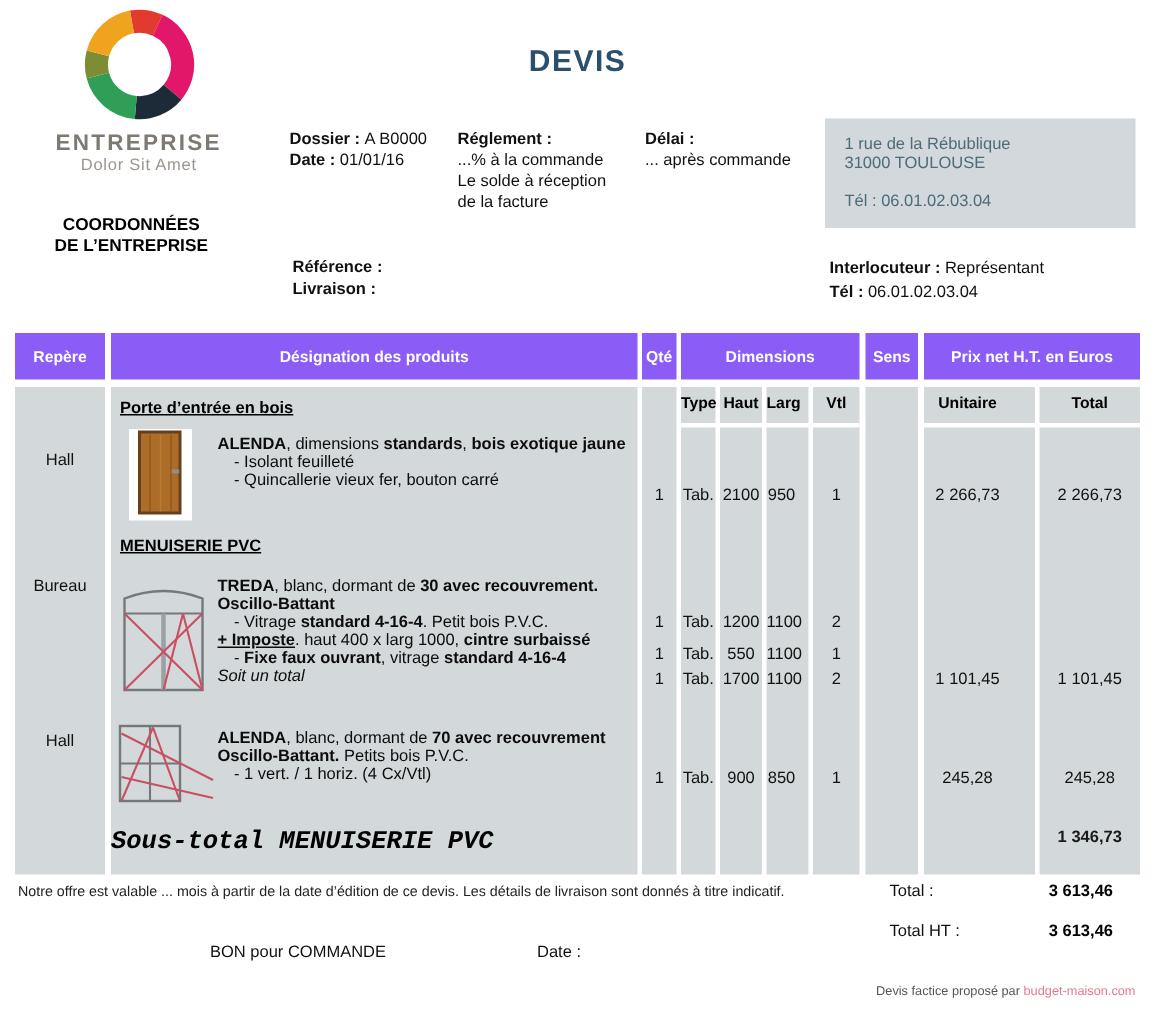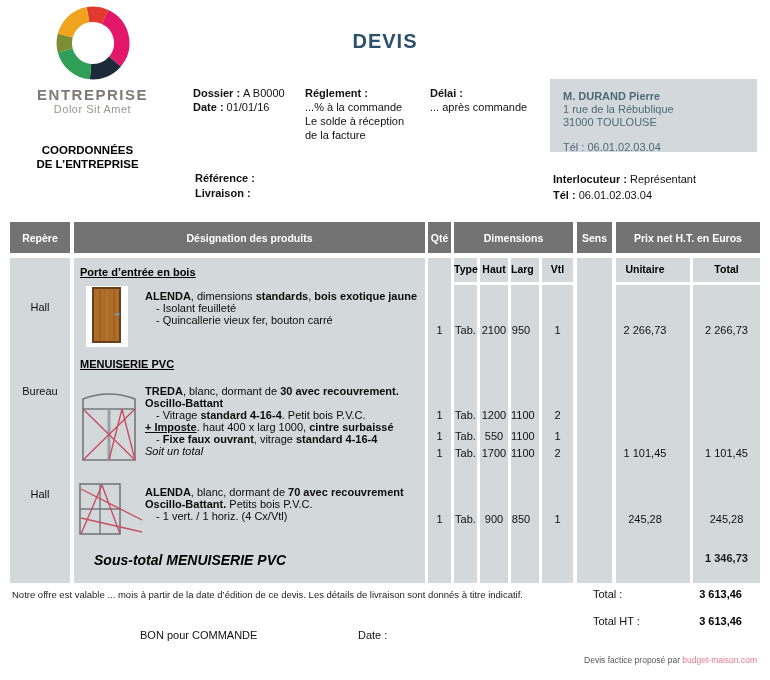--- a/index.html
+++ b/index.html
@@ -25,21 +25,21 @@
   .blk-interlocuteur{left:553px;top:171px;line-height:16px;}
 
   .customer-box{position:absolute;left:550px;top:79px;width:207px;height:73px;
                 background:#d2d8db;color:#4e6b79;font-size:11px;line-height:13px;
                 padding:11px 0 0 13px;box-sizing:border-box;}
   .customer-box .name{font-weight:bold;}
   .customer-box .tel{margin-top:12px;}
 
   
   .thead{position:absolute;left:10px;top:222px;width:750px;height:31px;}
-  .hcell{position:absolute;top:0;height:31px;background:#737373;color:#fff;
+  .hcell{position:absolute;top:0;height:31px;background:#8b5cf6;color:#fff;
          font-weight:bold;font-size:10.5px;display:flex;align-items:center;justify-content:center;}
   .h-repere{left:0;width:60px;} .h-desig{left:64px;width:351px;}
   .h-qte{left:418px;width:23px;} .h-dims{left:444px;width:119px;}
   .h-sens{left:567px;width:35px;} .h-prix{left:606px;width:144px;}
 
   .tbody{position:absolute;left:10px;top:258px;width:750px;height:325px;}
   .band{position:absolute;top:0;bottom:0;background:#d3d8da;}
   .b-repere{left:0;width:60px;} .b-desig{left:64px;width:351px;}
   .b-qte{left:418px;width:23px;} .b-type{left:444px;width:23px;}
   .b-haut{left:470px;width:28px;} .b-larg{left:501px;width:28px;}
@@ -60,21 +60,21 @@
 
   .desc{position:absolute;left:135px;font-size:11px;line-height:12px;color:#0c0c0c;}
   .d1{top:32px;} .d2{top:127px;} .d3{top:228px;}
   .dline.ind{padding-left:11px;}
   .sb{font-weight:bold;} .su{font-weight:bold;text-decoration:underline;} .si{font-style:italic;}
 
   .vrow{position:absolute;left:0;width:750px;height:13px;}
   .r0{top:66px;} .r1{top:151px;} .r2{top:172px;} .r3{top:189px;} .r4{top:255px;}
   .vcell{position:absolute;text-align:center;font-size:11px;color:#111;}
 
-  .subtotal-label{position:absolute;left:84px;top:294px;font-weight:bold;font-style:italic;font-size:14px;color:#000;}
+  .subtotal-label{position:absolute;left:64px;top:294px;font-weight:bold;font-style:italic;font-size:17px;color:#000;font-family:Liberation Mono, monospace;}
   .subtotal-value{position:absolute;top:294px;font-weight:bold;font-size:11px;text-align:center;}
 
   .photo{position:absolute;left:76px;top:28px;width:42px;height:61px;background:#fff;}
   .win1{position:absolute;left:70px;top:128px;}
   .win2{position:absolute;left:68px;top:224px;}
 
   
   .validity{position:absolute;left:12px;top:589px;font-size:9.5px;color:#222;}
   .tot-label{position:absolute;left:593px;font-size:11px;color:#111;}
   .tot-value{position:absolute;left:640px;width:102px;text-align:right;font-weight:bold;font-size:11px;color:#000;}
@@ -122,21 +122,20 @@
     <div>Le solde à réception</div>
     <div>de la facture</div>
   </div>
 
   <div class="info blk-delai">
     <div class="lbl">Délai :</div>
     <div>... après commande</div>
   </div>
 
   <div class="customer-box">
-    <div class="name">M. DURAND Pierre</div>
     <div>1 rue de la Rébublique</div>
     <div>31000 TOULOUSE</div>
     <div class="tel">Tél : 06.01.02.03.04</div>
   </div>
 
   <div class="info blk-reference">
     <div class="lbl">Référence :</div>
     <div class="lbl">Livraison :</div>
   </div>
 

